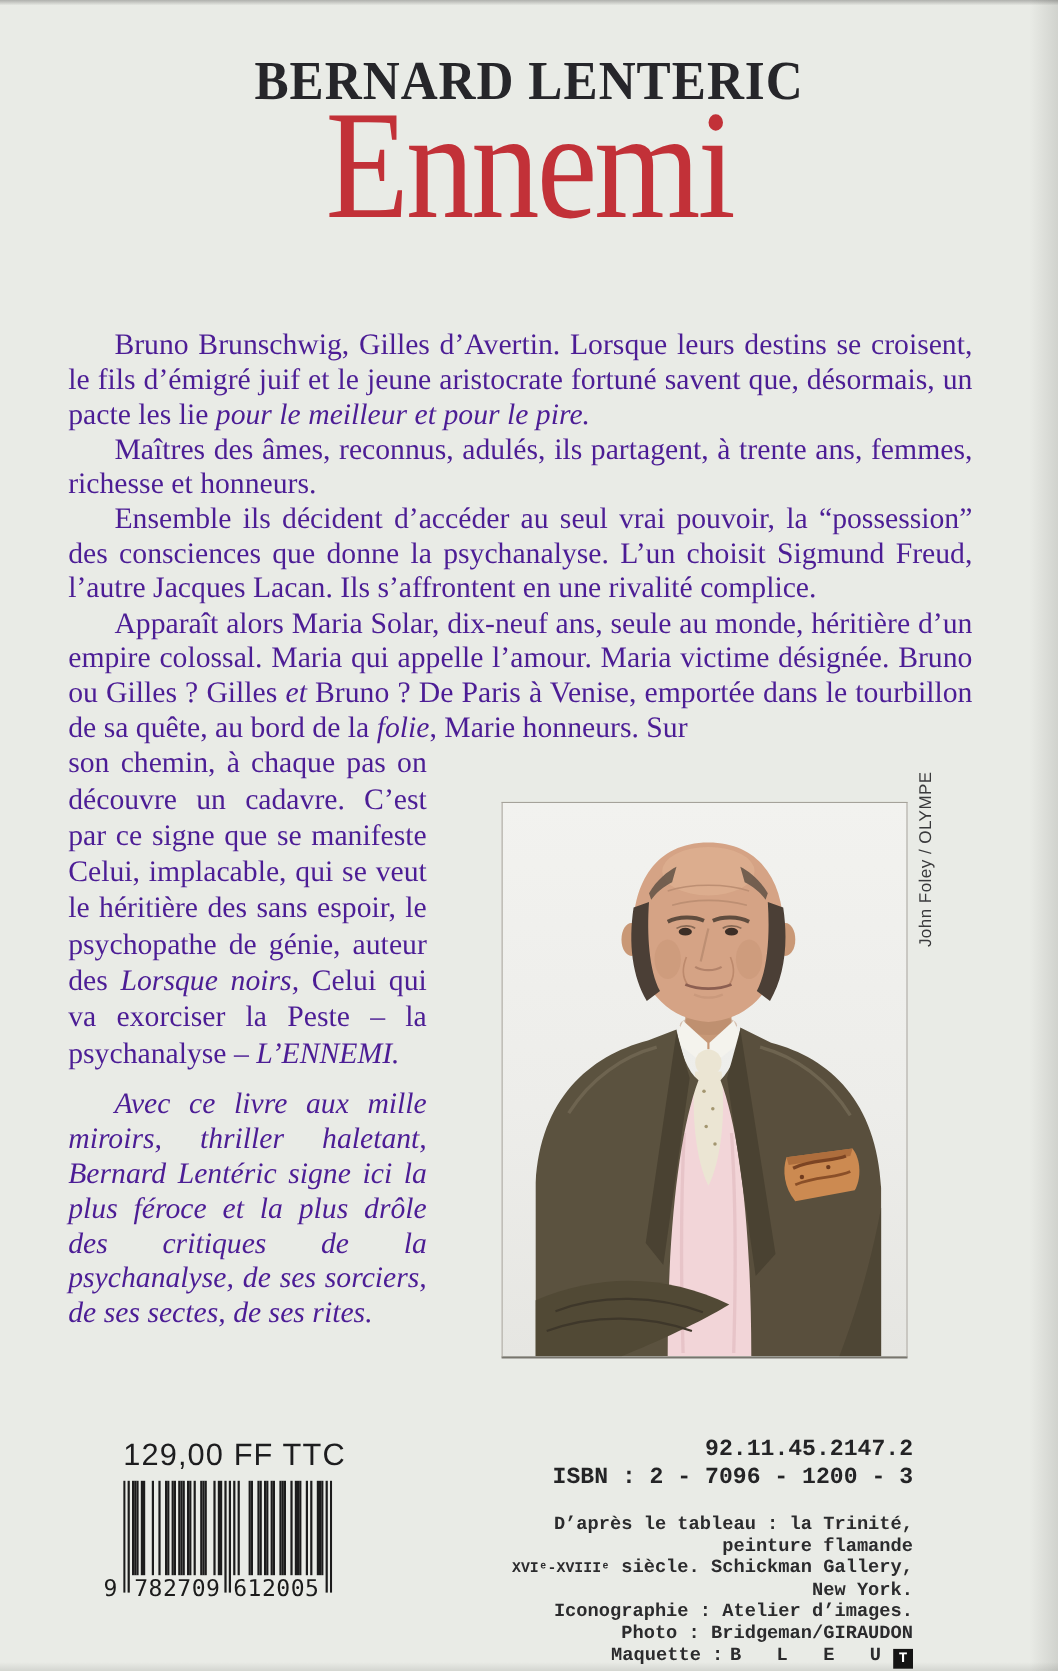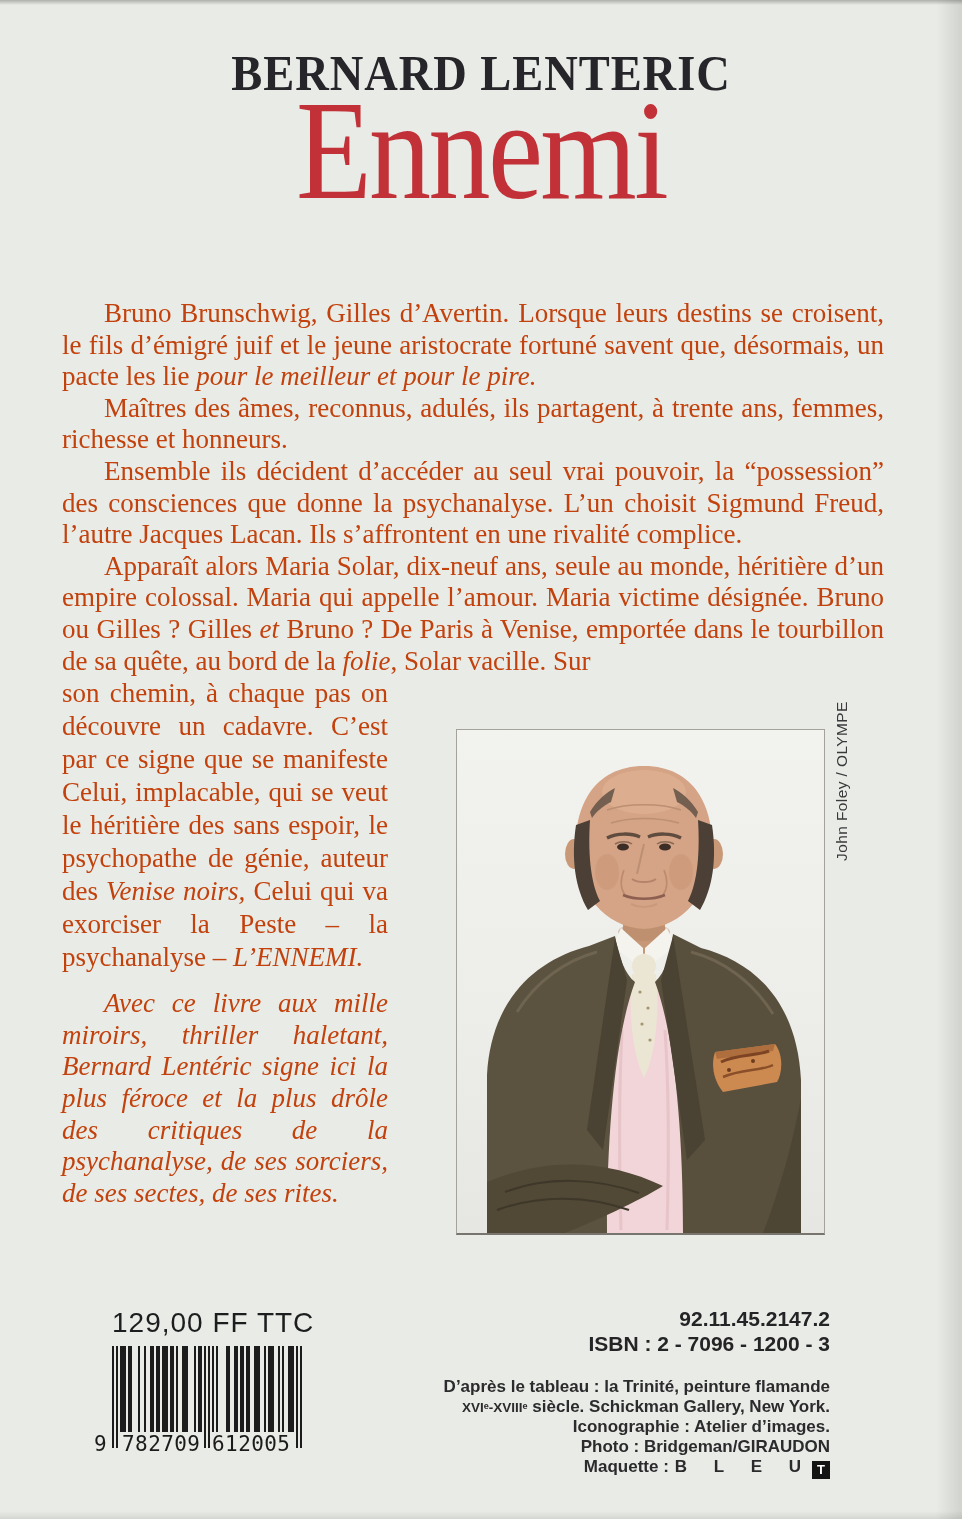--- a/index.html
+++ b/index.html
@@ -27,21 +27,21 @@
     transform:scaleX(.93);line-height:1;
   }
   .title{
     position:absolute;left:0;top:80px;width:100%;text-align:center;
     font-size:141px;font-weight:400;color:#c23138;letter-spacing:-3px;
     transform:scaleX(.88);line-height:1;
   }
 
   .synopsis{
     position:absolute;left:62px;top:298px;width:822px;
-    font-size:27px;line-height:31.6px;color:#c2410c;
+    font-size:27px;line-height:31.6px;color:#4c1d95;
   }
   .synopsis div{text-align:justify;}
   .syn-main > div{text-indent:42px;}
   .col-wrap{width:326px;}
   .syn-narrow{line-height:33px;}
   .syn-narrow > div{text-indent:0;}
   .syn-closing{margin-top:14px;line-height:31.6px;font-style:italic;}
   .syn-closing > div{text-indent:42px;}
   em{font-style:italic;}
 
@@ -69,21 +69,21 @@
   .bc-digits{
     position:absolute;top:86px;left:0;width:210px;height:26px;
     font-family:"DejaVu Sans Mono", monospace;font-size:21px;color:#1b1b1b;
   }
   .bc-prefix{position:absolute;left:-2px;top:0;}
   .bc-left{position:absolute;left:26px;top:0;width:78px;display:flex;justify-content:space-between;}
   .bc-right{position:absolute;left:116px;top:0;width:78px;display:flex;justify-content:space-between;}
 
   .refblock{
     position:absolute;left:430px;top:1306px;width:400px;text-align:right;
-    font-family:Liberation Sans, sans-serif;color:#242426;
+    font-family:Liberation Mono, monospace;color:#242426;
   }
   .refblock .code,.refblock .isbn{font-size:21px;font-weight:700;line-height:25px;}
   .credits{margin-top:21px;font-size:17px;font-weight:700;line-height:19.5px;color:#2b2b2d;}
   .credits > div{text-align:right;}
   .credits .sc{font-size:13.5px;text-align:center;}
   .maquette{margin-top:0;font-size:17px;font-weight:700;line-height:21px;}
   .maq-brand{letter-spacing:11px;margin-left:6px;}
   .maq-badge{
     display:inline-block;width:18px;height:18px;background:#141414;color:#fff;
     font-size:13px;font-weight:700;line-height:18px;text-align:center;
@@ -101,25 +101,25 @@
 
 
   <div class="author">BERNARD LENTERIC</div>
   <div class="title">Ennemi</div>
 
   <div class="synopsis">
     <div class="syn-main">
         <div><span>Bruno Brunschwig, Gilles d’Avertin. Lorsque leurs destins se croisent, le fils d’émigré juif et le jeune aristocrate fortuné savent que, désormais, un pacte les lie </span><em>pour le meilleur et pour le pire.</em></div>
         <div><span>Maîtres des âmes, reconnus, adulés, ils partagent, à trente ans, femmes, richesse et honneurs.</span></div>
         <div><span>Ensemble ils décident d’accéder au seul vrai pouvoir, la “possession” des consciences que donne la psychanalyse. L’un choisit Sigmund Freud, l’autre Jacques Lacan. Ils s’affrontent en une rivalité complice.</span></div>
-        <div><span>Apparaît alors Maria Solar, dix-neuf ans, seule au monde, héritière d’un empire colossal. Maria qui appelle l’amour. Maria victime désignée. Bruno ou Gilles ? Gilles </span><em>et</em><span> Bruno ? De Paris à Venise, emportée dans le tourbillon de sa quête, au bord de la </span><em>folie</em><span>, Solar vacille. Sur</span></div>
+        <div><span>Apparaît alors Maria Solar, dix-neuf ans, seule au monde, héritière d’un empire colossal. Maria qui appelle l’amour. Maria victime désignée. Bruno ou Gilles ? Gilles </span><em>et</em><span> Bruno ? De Paris à Venise, emportée dans le tourbillon de sa quête, au bord de la </span><em>folie</em><span>, Marie honneurs. Sur</span></div>
       </div>
     <div class="col-wrap">
       <div class="syn-narrow">
-          <div><span>son chemin, à chaque pas on découvre un cadavre. C’est par ce signe que se manifeste Celui, implacable, qui se veut le héritière des sans espoir, le psychopathe de génie, auteur des </span><em>Venise noirs,</em><span> Celui qui va exorciser la Peste – la psychanalyse – </span><em>L’ENNEMI.</em></div>
+          <div><span>son chemin, à chaque pas on découvre un cadavre. C’est par ce signe que se manifeste Celui, implacable, qui se veut le héritière des sans espoir, le psychopathe de génie, auteur des </span><em>Lorsque noirs,</em><span> Celui qui va exorciser la Peste – la psychanalyse – </span><em>L’ENNEMI.</em></div>
         </div>
       <div class="syn-closing">
           <div><span>Avec ce livre aux mille miroirs, thriller haletant, Bernard Lentéric signe ici la plus féroce et la plus drôle des critiques de la psychanalyse, de ses sorciers, de ses sectes, de ses rites.</span></div>
         </div>
     </div>
   </div>
 
   <div class="photo">
     <svg width="367" height="503" viewBox="0 0 367 503">
       <defs>

